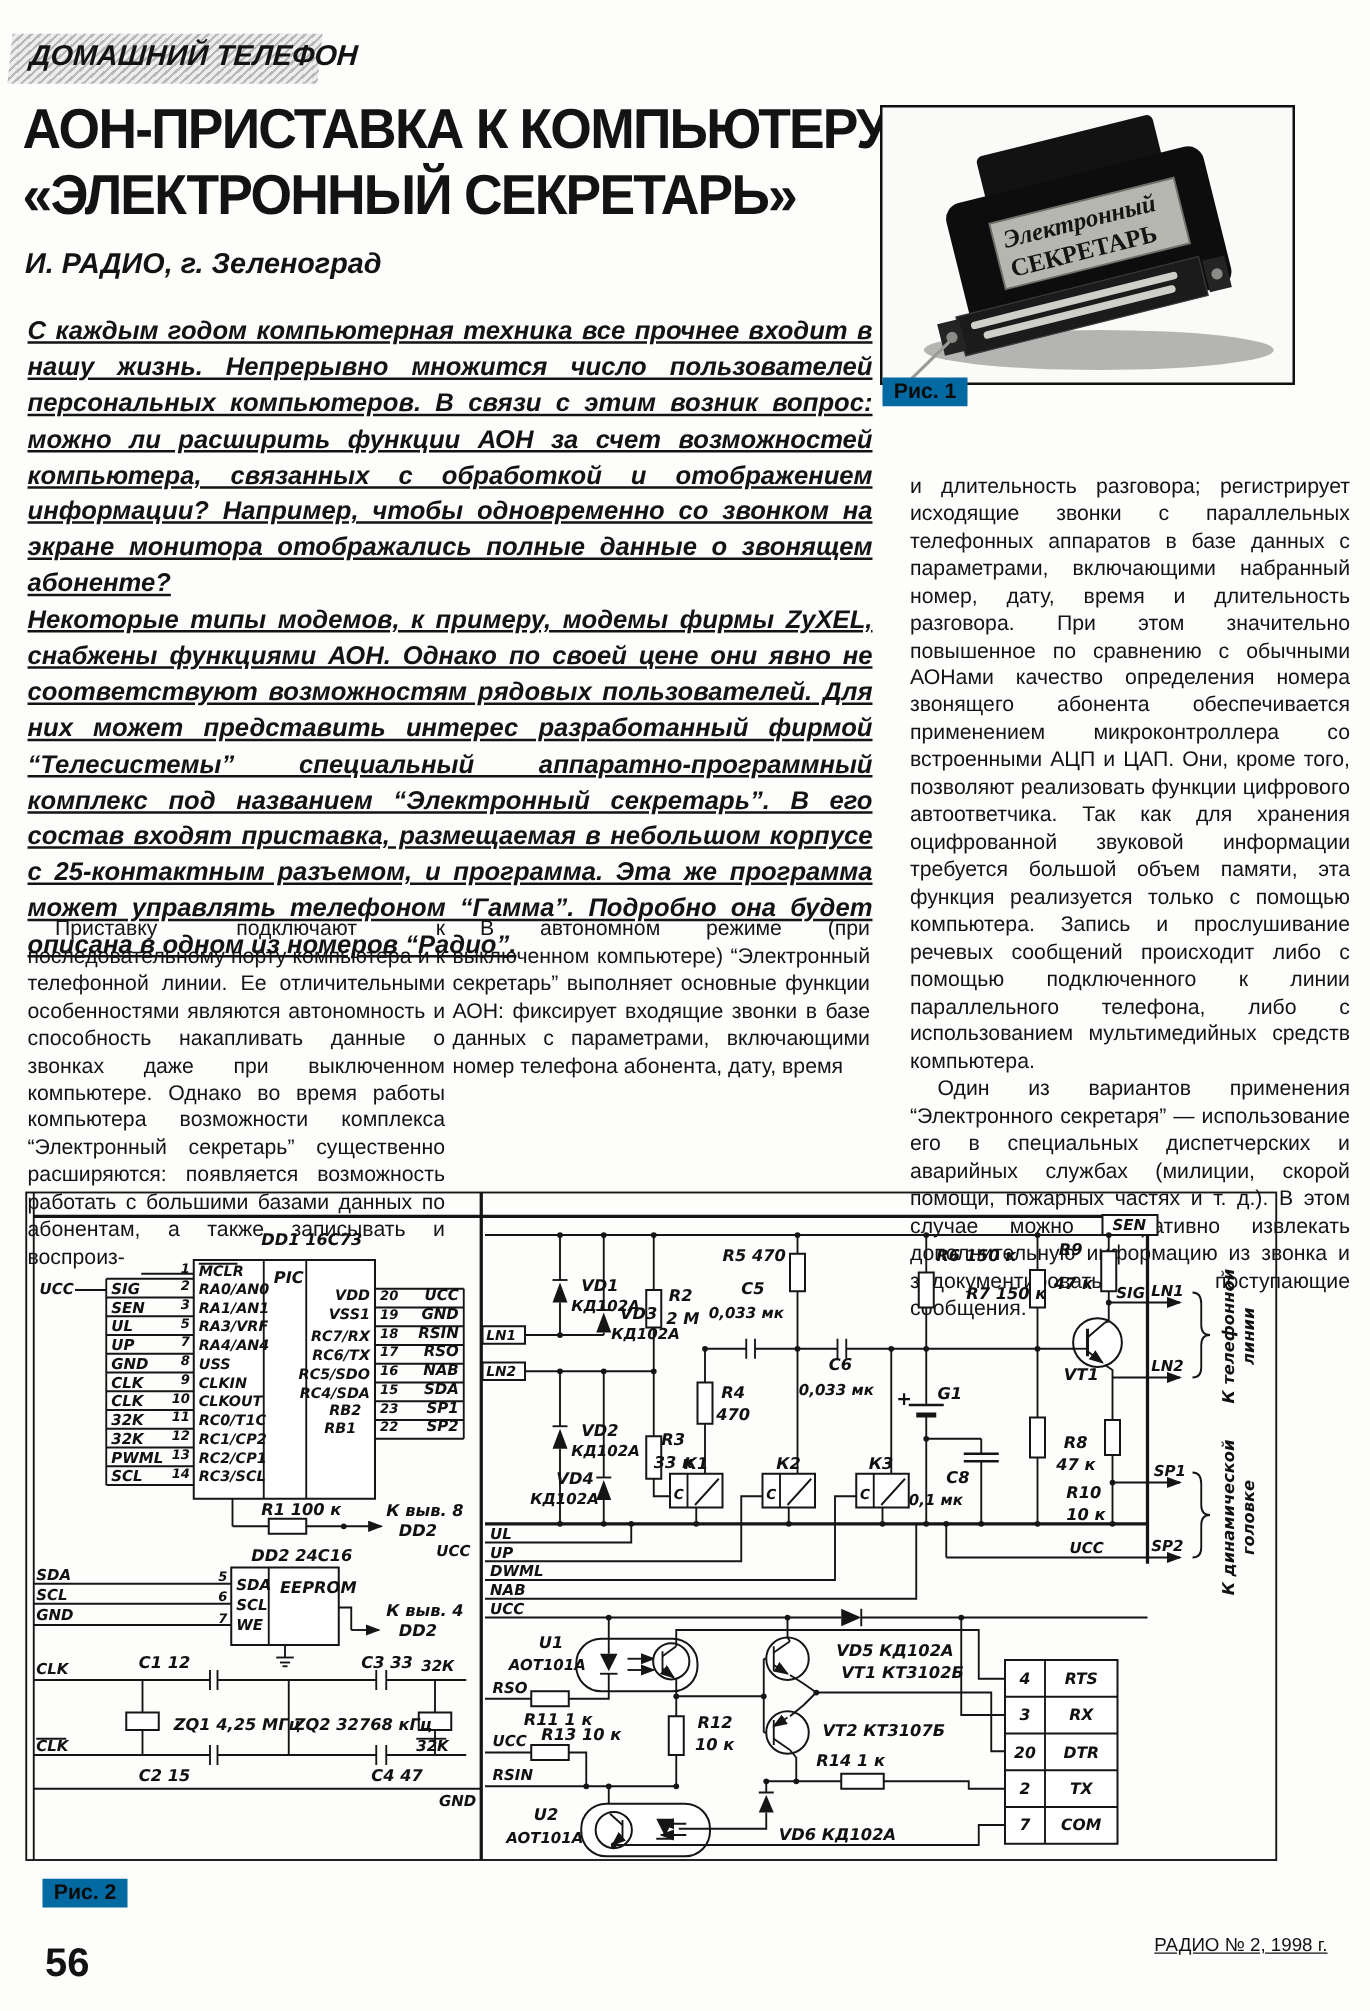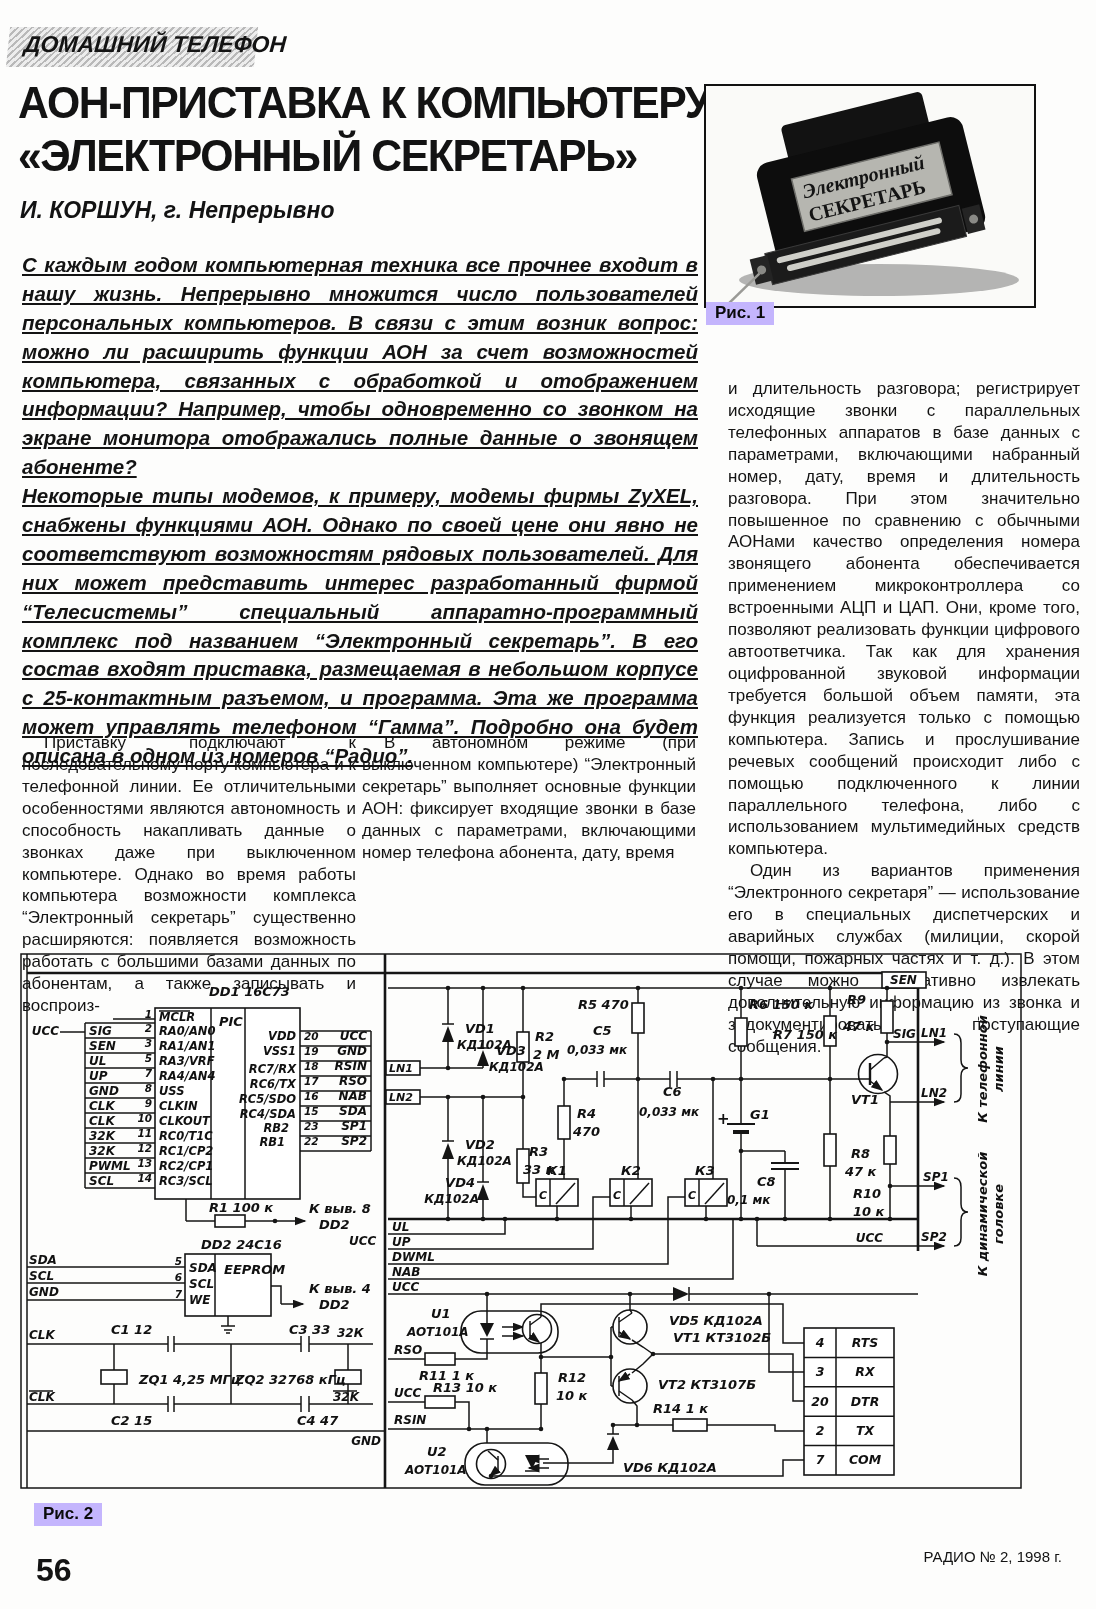--- a/index.html
+++ b/index.html
@@ -12,42 +12,42 @@
        font-size:23px;letter-spacing:0px;transform:skewX(-4deg);}
   .title{position:absolute;left:18px;top:76px;font-weight:800;font-size:45px;line-height:1.18;
        letter-spacing:-1.5px;transform:scaleX(.95);transform-origin:left top;white-space:nowrap;}
   .author{position:absolute;left:20px;top:197px;font-weight:bold;font-style:italic;font-size:23px;}
   .intro{position:absolute;left:22px;top:251px;width:676px;font-weight:bold;font-style:italic;
        font-size:20.5px;line-height:1.41;text-align:justify;}
   .intro p{margin:0;text-decoration:underline;}
   .col{position:absolute;font-size:17px;line-height:1.29;text-align:justify;margin-top:42px;}
   .col p{margin:0;}
   .col p.ind{text-indent:22px;}
-  .caption{position:absolute;background:#c4b5fd;font-weight:bold;font-size:17px;
+  .caption{position:absolute;background:#0369a1;font-weight:bold;font-size:17px;
        padding:1px 9px 2px;color:#0b0b0b;}
   .photo-frame{position:absolute;left:704px;top:84px;}
   .schem-wrap{position:absolute;left:13px;top:936px;}
   .footer-num{position:absolute;left:36px;top:1552px;font-weight:bold;font-size:32px;}
-  .footer-right{position:absolute;right:34px;top:1548px;font-size:15px;}
+  .footer-right{position:absolute;right:34px;top:1548px;font-size:15px;text-decoration:underline;}
   svg .w{stroke:#151515;stroke-width:1.5;fill:none;}
   svg .w2{stroke:#151515;stroke-width:2.6;fill:none;}
   svg .comp{stroke:#151515;stroke-width:1.6;fill:#fff;}
   svg .blk{fill:#151515;stroke:none;}
   .slbl{font-family:"DejaVu Sans",sans-serif;font-style:italic;font-weight:bold;fill:#111;}
 </style>
 </head>
 <body>
 
 <div class="tag-strip"></div>
 <div class="tag-text">ДОМАШНИЙ ТЕЛЕФОН</div>
 <div class="title">
   <div>АОН-ПРИСТАВКА К КОМПЬЮТЕРУ</div>
   <div>«ЭЛЕКТРОННЫЙ СЕКРЕТАРЬ»</div>
 </div>
-<div class="author">И. КОРШУН, г. Непрерывно</div>
+<div class="author">И. РАДИО, г. Зеленоград</div>
 
 <div class="photo-frame">
   <svg width="332" height="224" viewBox="0 0 332 224">
     <rect x="1" y="1" width="330" height="222" fill="#fafaf8" stroke="#111" stroke-width="2"></rect>
     <ellipse cx="175" cy="196" rx="140" ry="16" fill="rgba(0,0,0,0.28)"></ellipse>
     <g transform="translate(168,112) rotate(-14)">
       <rect x="-72" y="-90" width="145" height="44" rx="5" fill="#121212"></rect>
       <rect x="-107" y="-58" width="212" height="116" rx="13" fill="#0d0d0d"></rect>
       <rect x="-74" y="-36" width="152" height="54" fill="#b6b6b0" stroke="#6e6e6a" stroke-width="1.5"></rect>
       <text x="-66" y="-14" font-size="20" font-style="italic" font-weight="bold" fill="#141414" font-family="Liberation Serif,serif">Электронный</text>

